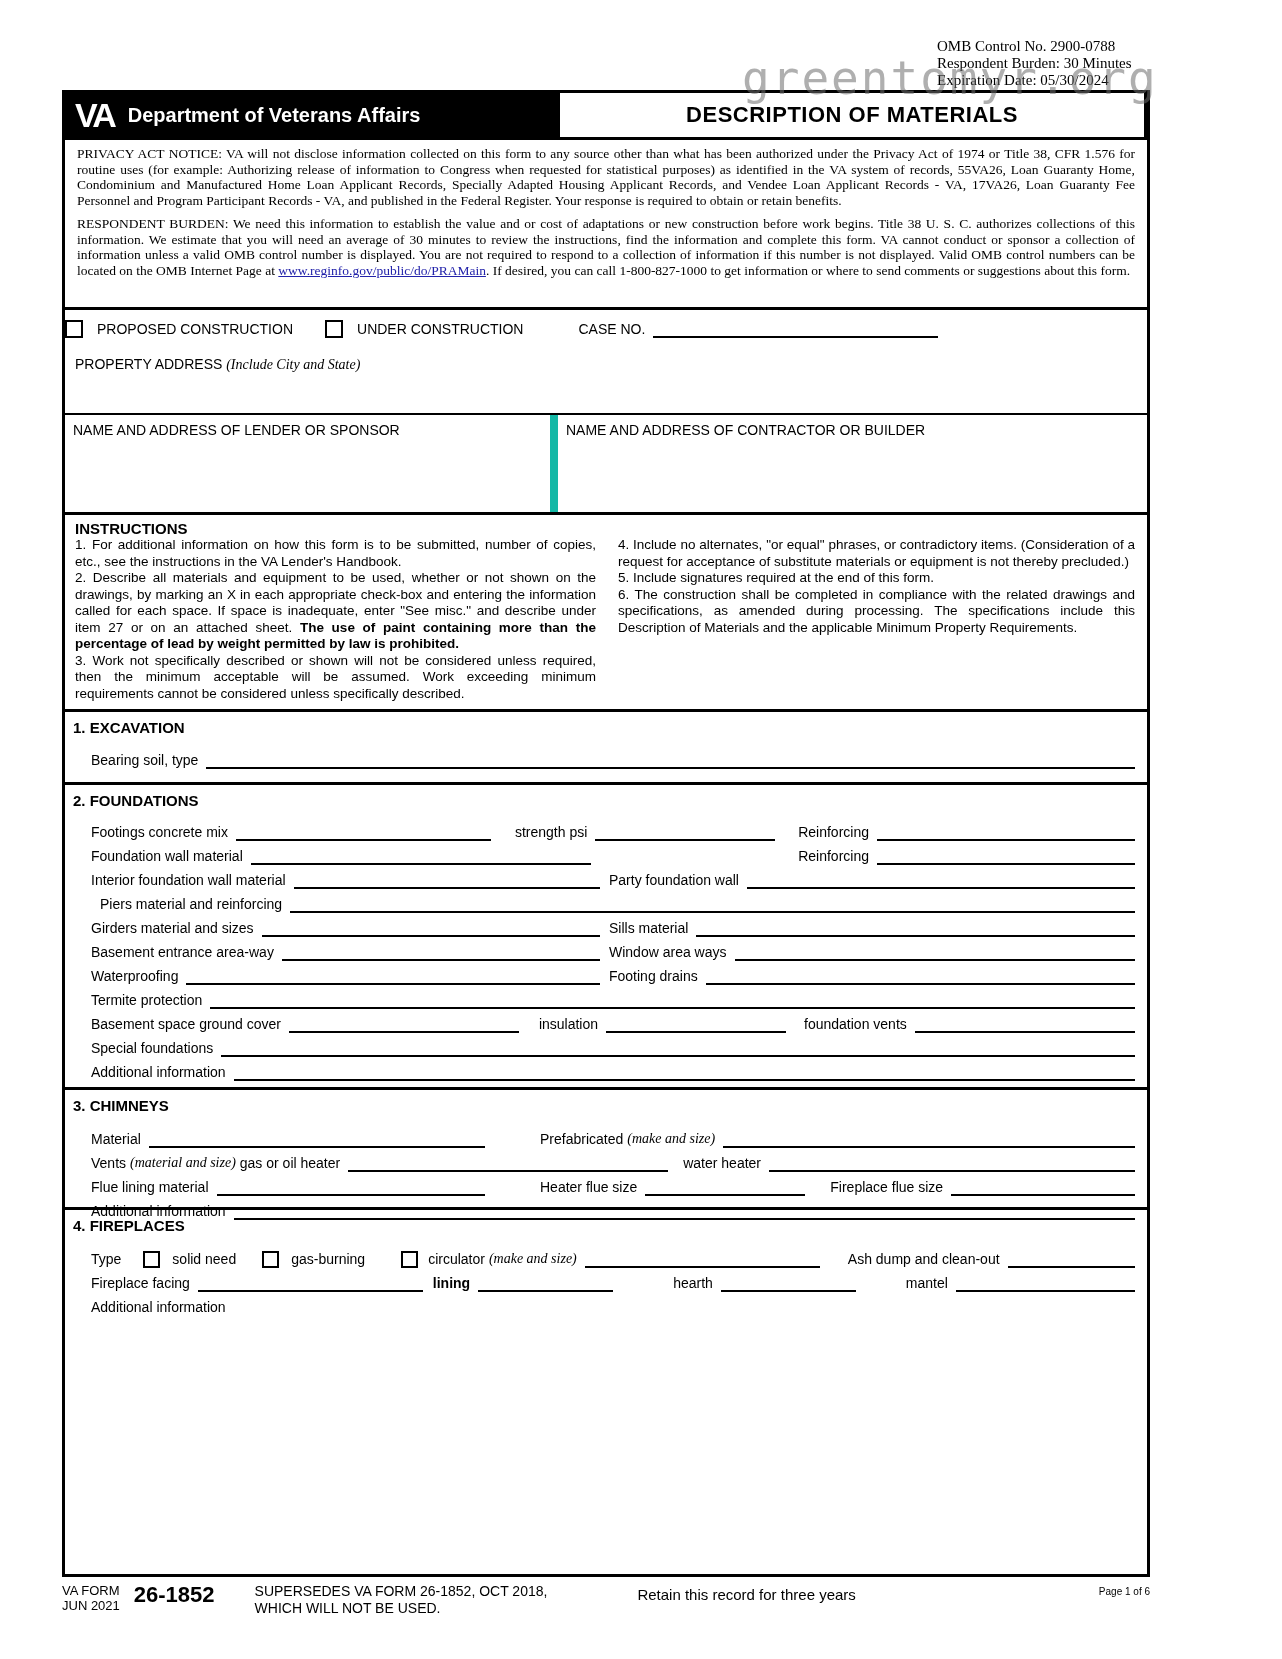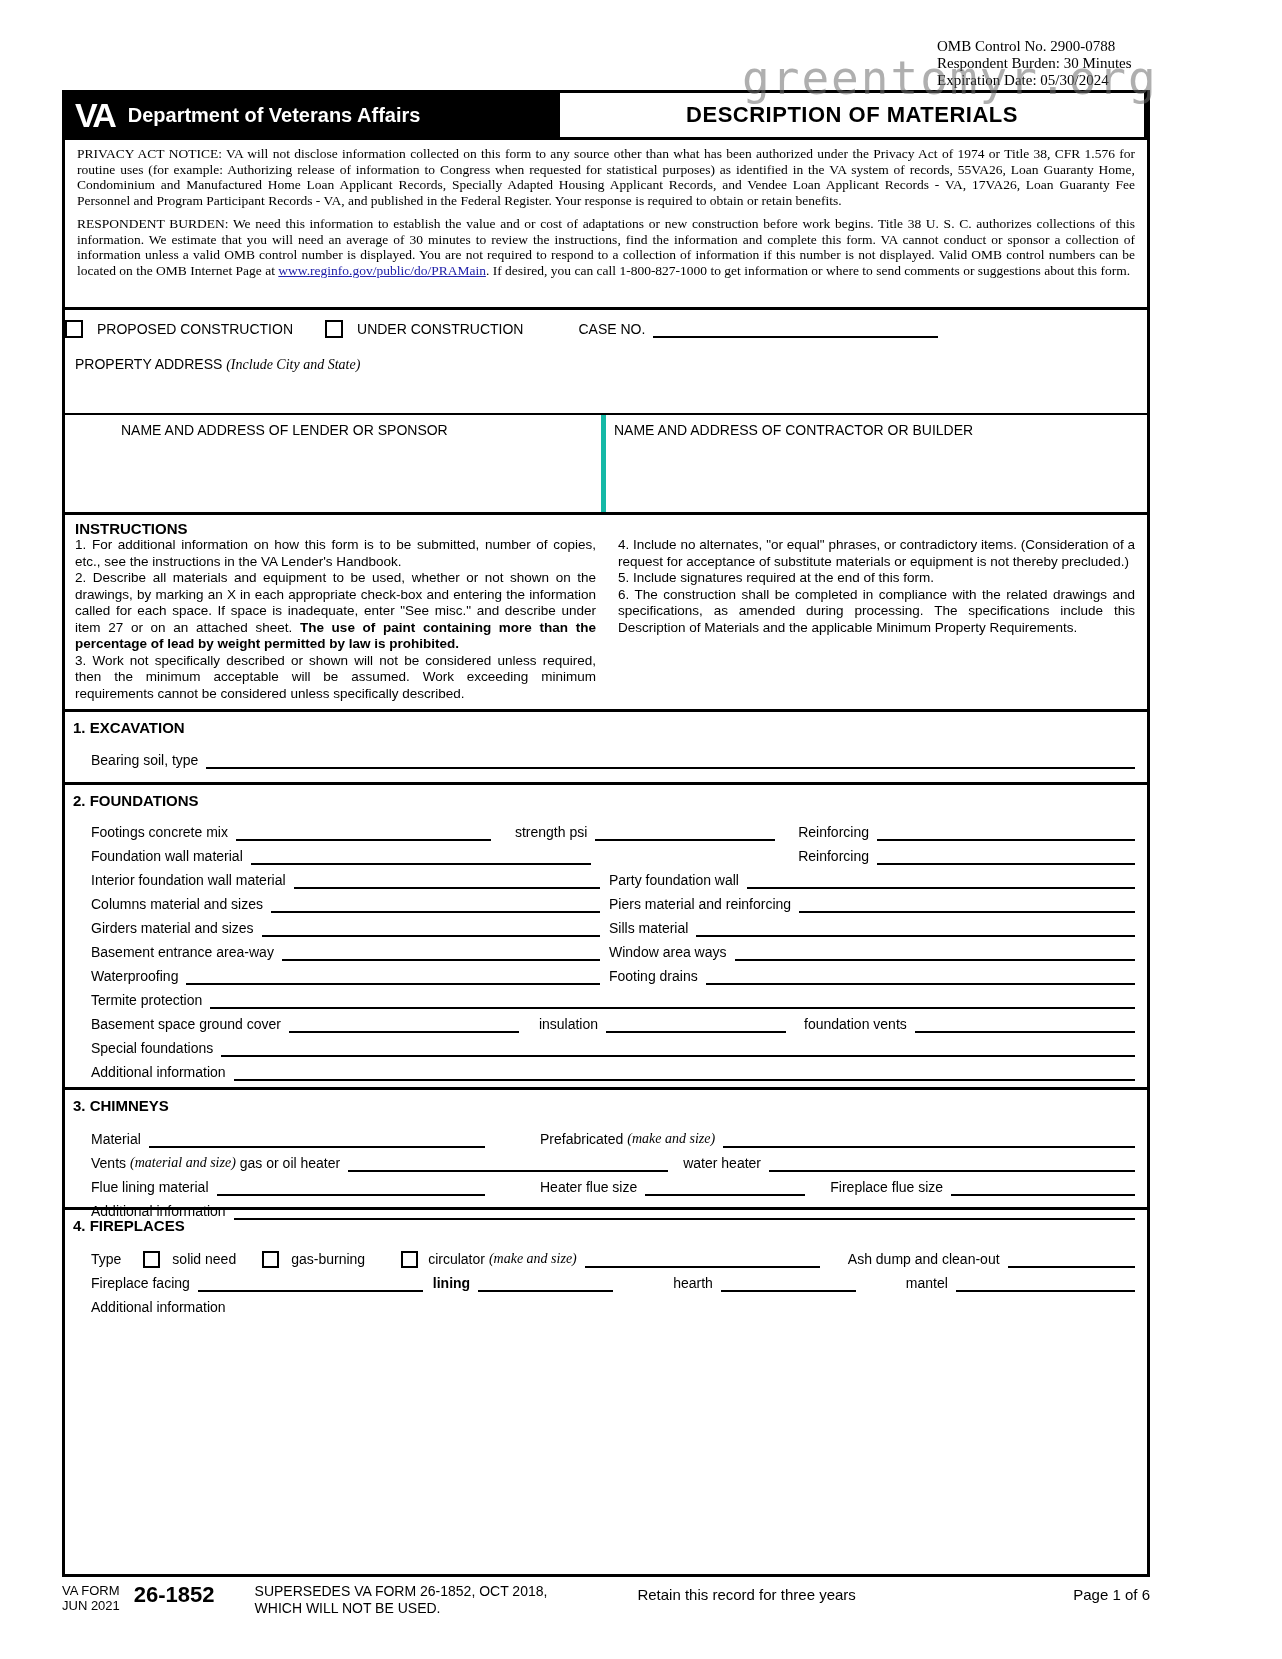--- a/index.html
+++ b/index.html
@@ -29,21 +29,21 @@
   
   .construction{height:105px;box-sizing:border-box;border-bottom:2px solid #000;padding-top:10px;}
   .cbrow{display:flex;align-items:center;font-size:14px;}
   .cb{display:inline-block;width:18px;height:18px;border:2px solid #000;box-sizing:border-box;background:#fff;}
   .caseline{display:inline-block;border-bottom:2px solid #000;height:16px;width:285px;margin-left:8px;}
   .proplabel{margin:18px 0 0 10px;font-size:14px;}
   .it{font-family:"Liberation Serif",serif;font-style:italic;}
   
   .parties{height:100px;display:flex;box-sizing:border-box;border-bottom:3px solid #000;}
   .party{box-sizing:border-box;padding:7px 8px;font-size:14px;}
-  .party.l{width:493px;border-right:5px solid #14b8a6;margin-left:48px;}
+  .party.l{width:493px;border-right:8px solid #14b8a6;}
   .party.r{flex:1;}
   
   .instr{height:197px;box-sizing:border-box;border-bottom:3px solid #000;display:flex;
          font-size:13.5px;line-height:16.5px;text-align:justify;}
   .instr .col-l{width:545px;box-sizing:border-box;padding:5px 14px 0 10px;}
   .instr .col-r{flex:1;box-sizing:border-box;padding:22px 12px 0 8px;}
   .instr h3{margin:0;font-size:15px;line-height:17px;text-align:left;}
   .instr p{margin:0;}
   .b{font-weight:bold;}
   
@@ -56,21 +56,21 @@
   .grow{flex:1;}
   .half-l{display:flex;align-items:flex-end;width:509px;box-sizing:border-box;flex:none;}
   .half-r{display:flex;align-items:flex-end;flex:1;padding-left:9px;}
   .chim-l{display:flex;align-items:center;width:449px;box-sizing:border-box;flex:none;padding-right:55px;}
   .mla{margin-left:auto;}
   
   .footer{position:absolute;left:62px;top:1583px;width:1088px;display:flex;align-items:flex-start;font-size:13px;}
   .f-num{font-size:22px;font-weight:bold;margin-left:14px;line-height:24px;}
   .f-sup{margin-left:40px;font-size:14px;line-height:17px;}
   .f-retain{margin-left:90px;font-size:15px;padding-top:3px;}
-  .f-page{margin-left:auto;font-size:15px;padding-top:3px;}
+  .f-page{margin-left:auto;font-size:10px;padding-top:3px;}
 </style>
 </head>
 <body>
 
 <div class="page">
 
   <div class="watermark">greentomyr.org</div>
 
   <div class="omb">
     <div>OMB Control No. 2900-0788</div>
@@ -162,24 +162,20 @@
         <span class="half-l">
           <span class="lab">Interior foundation wall material</span>
           <span class="fl grow"></span>
         </span>
         <span class="half-r">
           <span class="lab">Party foundation wall</span>
           <span class="fl grow"></span>
         </span>
       </div>
       <div class="frow">
-        <span class="half-l">
-          <span class="lab">Columns material and sizes</span>
-          <span class="fl grow"></span>
-        </span>
         <span class="half-r">
           <span class="lab">Piers material and reinforcing</span>
           <span class="fl grow"></span>
         </span>
       </div>
       <div class="frow">
         <span class="half-l">
           <span class="lab">Girders material and sizes</span>
           <span class="fl grow"></span>
         </span>

